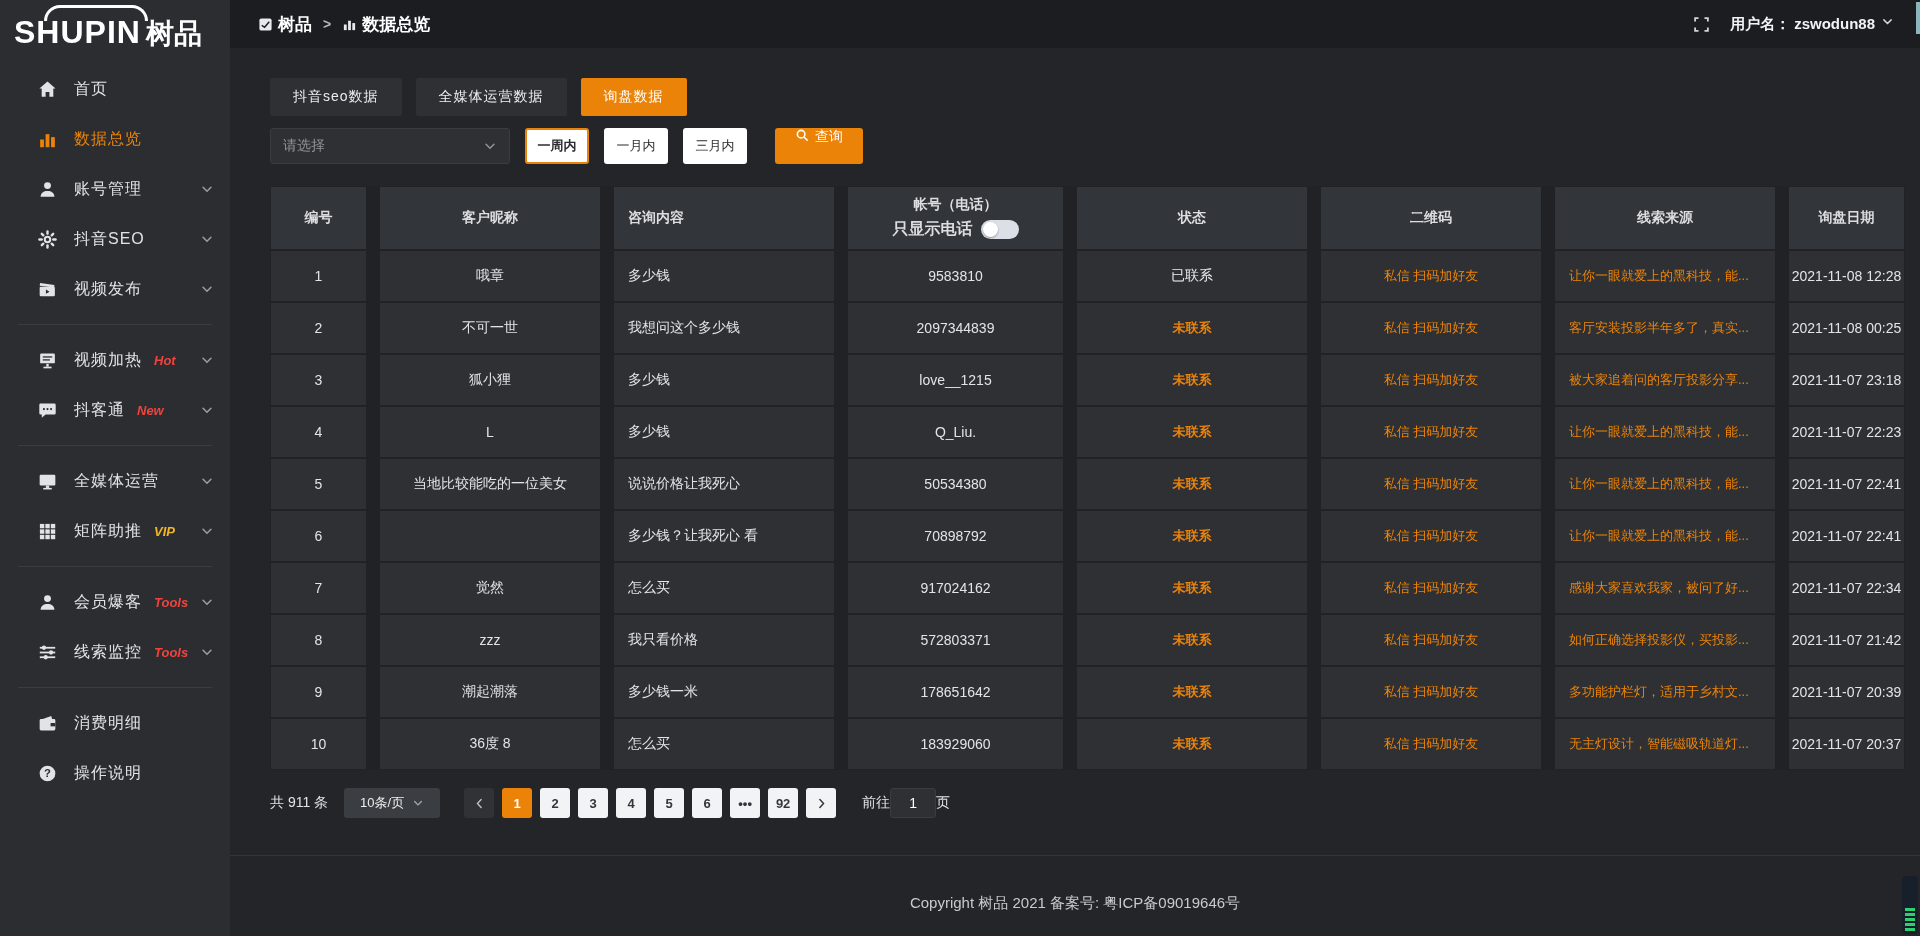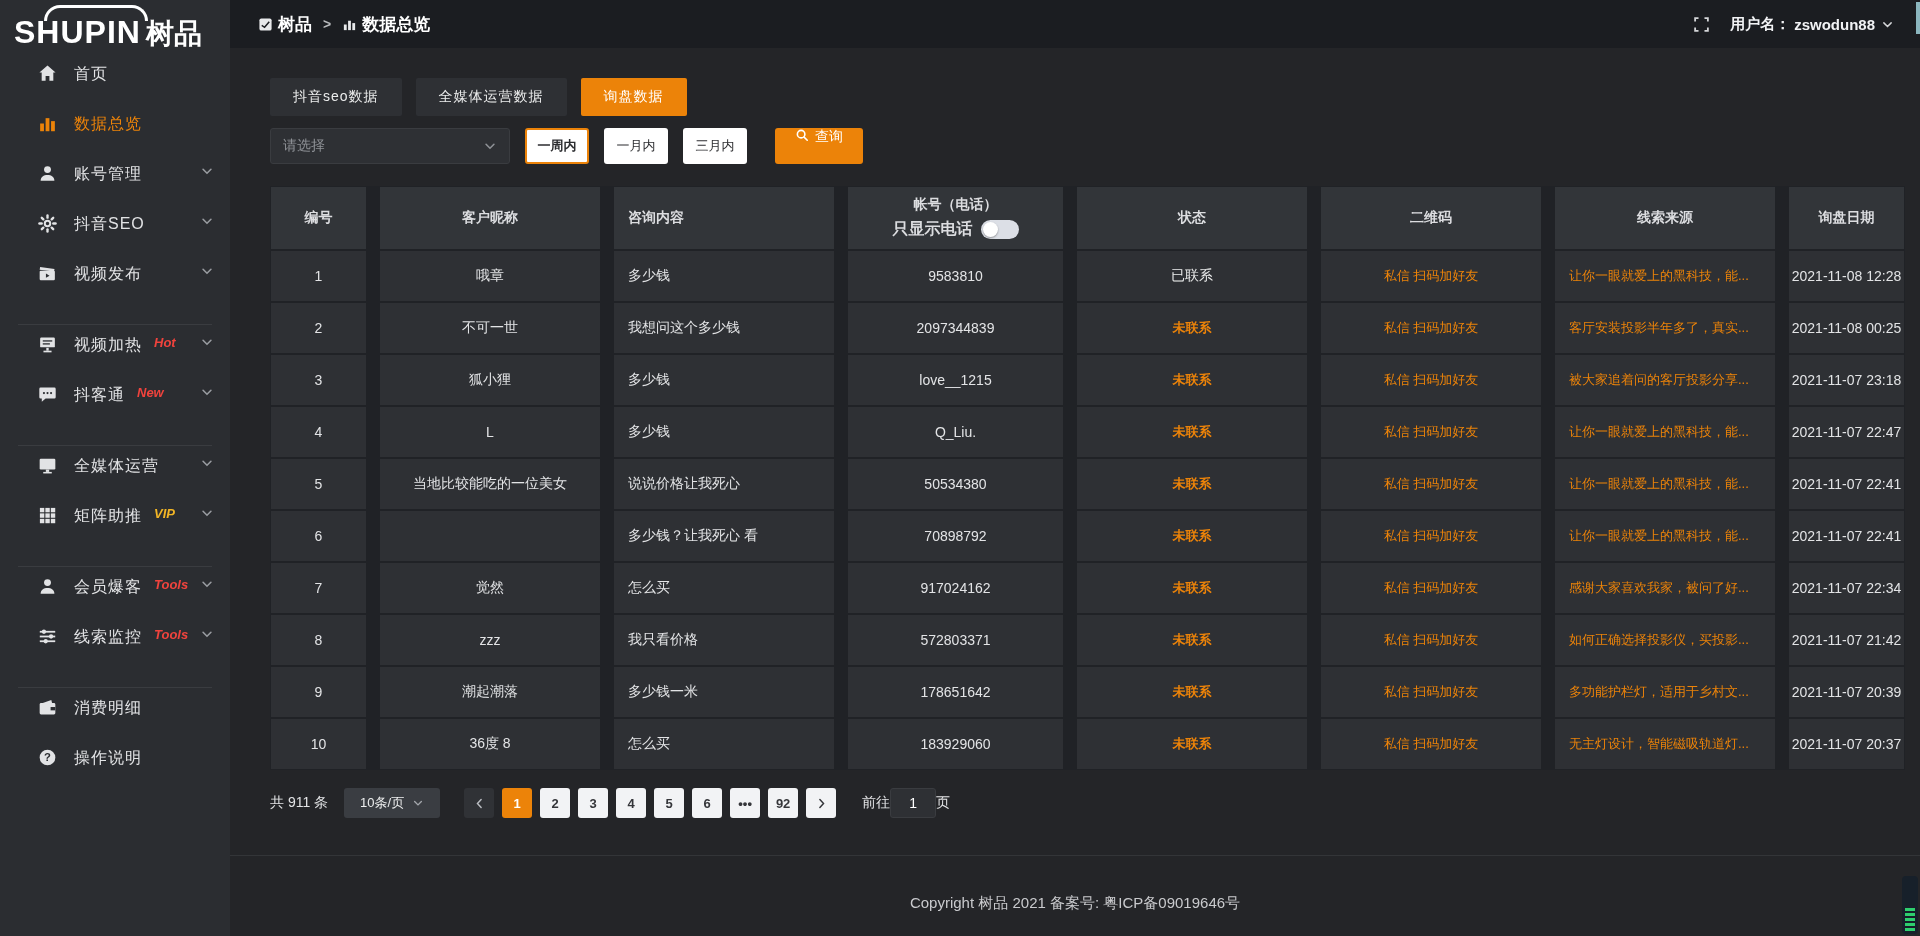--- a/index.html
+++ b/index.html
@@ -8,39 +8,39 @@
     font-family:"Liberation Sans","DejaVu Sans",sans-serif;
     background:#242528; color:#e3e4e6; position:relative;
   }
   
   .sidebar { position:absolute; left:0; top:0; width:230px; height:936px; background:#2b2d31; z-index:5; }
   .logo { position:relative; height:64px; padding:14px 0 0 14px; white-space:nowrap; }
   .logo-arc { position:absolute; left:44px; top:5px; width:104px; height:16px;
     border:3px solid #fff; border-bottom:none; border-radius:104px 104px 0 0; }
   .logo-en { font-size:32px; font-weight:800; color:#fff; letter-spacing:1px; }
   .logo-cn { font-size:28px; font-weight:700; color:#fff; margin-left:5px; }
-  .side-item { display:flex; height:50px; padding-left:38px; cursor:pointer; color:#e2e3e5; font-size:16px; }
+  .side-item { display:flex; align-items:center; height:50px; padding-left:38px; cursor:pointer; color:#e2e3e5; font-size:16px; }
   .side-item .icon { width:19px; height:19px; margin-right:17px; display:inline-flex; }
   .side-item.active { color:#ec8309; }
   .side-label { letter-spacing:1px; }
   .badge { margin-left:12px; font-size:13px; font-style:italic; font-weight:800; }
   .badge.red { color:#f0433d; }
   .badge.gold { color:#f3b626; }
   .side-item .chev { margin-left:auto; margin-right:16px; width:14px; height:14px; color:#9a9da2; }
   .divider { border-top:1px solid #3a3c40; margin:10px 18px; }
   
   .main { position:absolute; left:230px; top:0; width:1690px; height:936px; }
   .topbar { height:48px; background:#1b1d21; display:flex; align-items:center; padding:0 26px 0 28px; }
   .breadcrumb { display:flex; align-items:center; gap:7px; }
   .crumb { display:flex; align-items:center; gap:5px; color:#fff; font-size:17px; font-weight:700; cursor:pointer; }
   .crumb .icon { width:15px; height:15px; color:#e8e9eb; }
   .crumb-sep { color:#b9bbbe; font-size:14px; font-weight:700; margin:0 4px; }
   .topbar-right { margin-left:auto; display:flex; align-items:center; gap:20px; }
   .fs-icon { width:17px; height:17px; color:#d4d5d8; cursor:pointer; }
-  .user-entry { display:flex; align-items:center; gap:4px; color:#f2f3f5; font-size:15px; font-weight:700; cursor:pointer; }
+  .user-entry { display:flex; gap:4px; color:#f2f3f5; font-size:15px; font-weight:700; cursor:pointer; }
   .user-entry .chev { width:13px; height:13px; color:#d4d5d8; margin-left:2px; }
   
   .content { padding:0 15px 0 40px; }
   .tabs { margin-top:30px; display:flex; gap:14px; }
   .tab-btn { height:38px; padding:0 23px; font-size:14px; color:#eceded; background:#2e3034; border:none; border-radius:2px; cursor:pointer; font-family:inherit; letter-spacing:1px; }
   .tab-btn.active { background:#ec8309; color:#fff; font-weight:400; }
   .filterbar { margin-top:12px; display:flex; align-items:center; }
   .f-select { width:240px; height:36px; background:#2e3034; border:1px solid #3a3c40; border-radius:3px; display:flex; align-items:center; padding:0 12px; color:#8f9297; font-size:14px; cursor:pointer; }
   .f-select .chev { margin-left:auto; width:14px; height:14px; color:#8f9297; }
   .range-btn { height:36px; width:64px; margin-left:15px; background:#fff; border:none; border-radius:3px; font-size:13px; color:#2c2d30; cursor:pointer; font-family:inherit; }
@@ -427,21 +427,21 @@
             <div class="cell">2021-11-07 23:18</div>
           </div>
           <div class="trow">
             <div class="cell">4</div>
             <div class="cell">L</div>
             <div class="cell left">多少钱</div>
             <div class="cell">Q_Liu.</div>
             <div class="cell c-status pending">未联系</div>
             <div class="cell linkcell">私信 扫码加好友</div>
             <div class="cell left linkcell c-source">让你一眼就爱上的黑科技，能...</div>
-            <div class="cell">2021-11-07 22:47</div>
+            <div class="cell">2021-11-07 22:23</div>
           </div>
           <div class="trow">
             <div class="cell">5</div>
             <div class="cell">当地比较能吃的一位美女</div>
             <div class="cell left">说说价格让我死心</div>
             <div class="cell">50534380</div>
             <div class="cell c-status pending">未联系</div>
             <div class="cell linkcell">私信 扫码加好友</div>
             <div class="cell left linkcell c-source">让你一眼就爱上的黑科技，能...</div>
             <div class="cell">2021-11-07 22:41</div>

